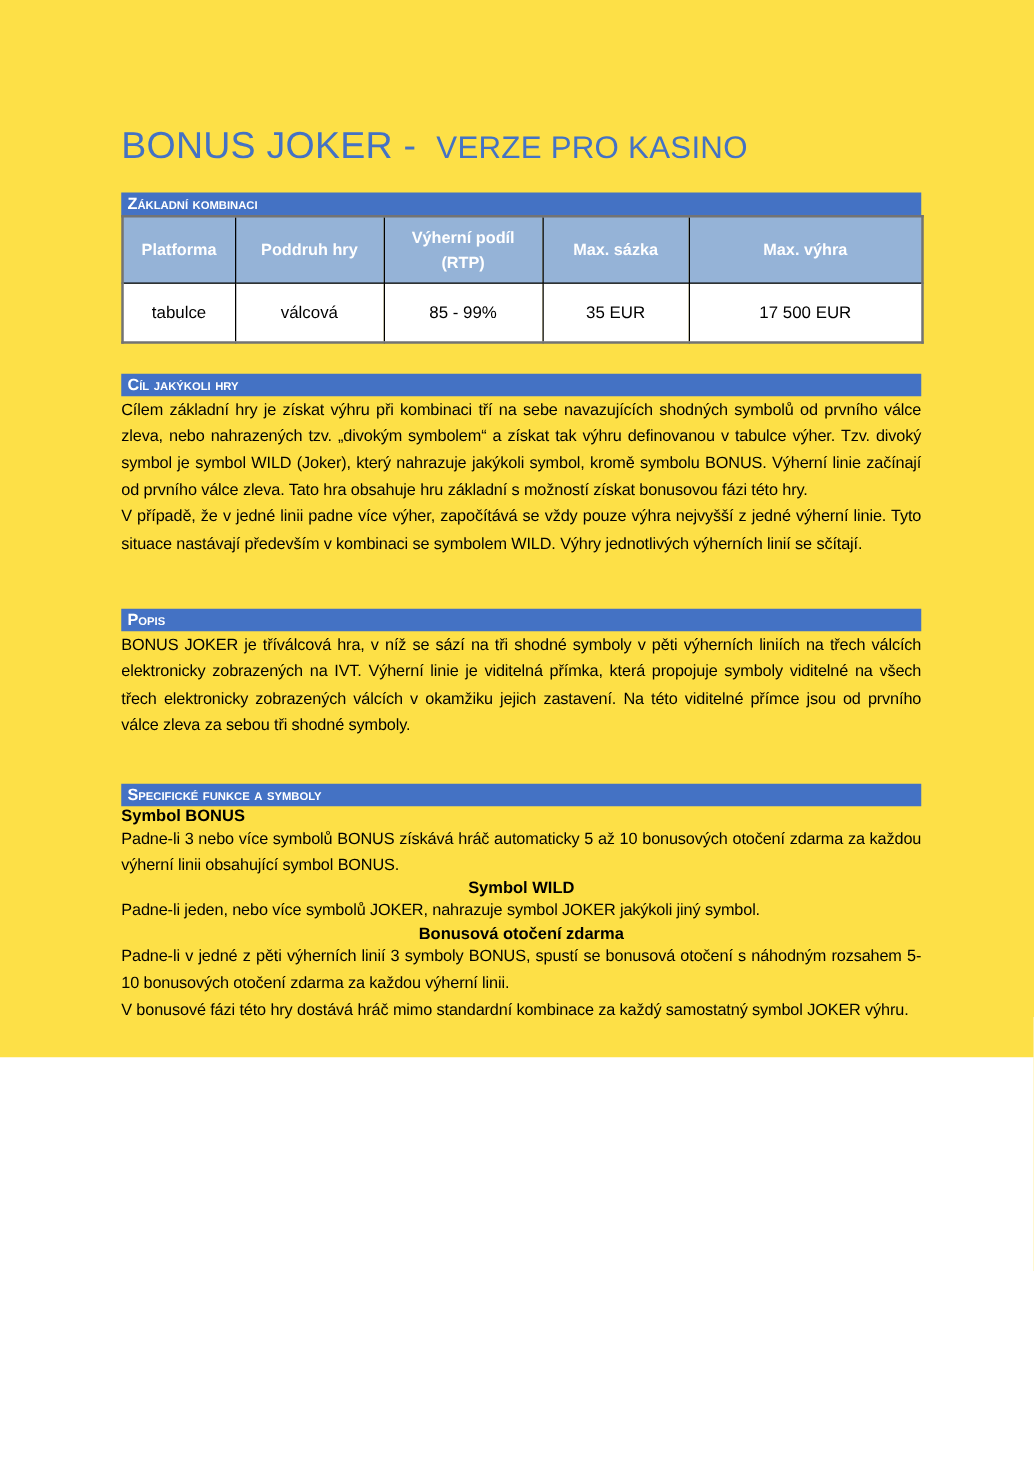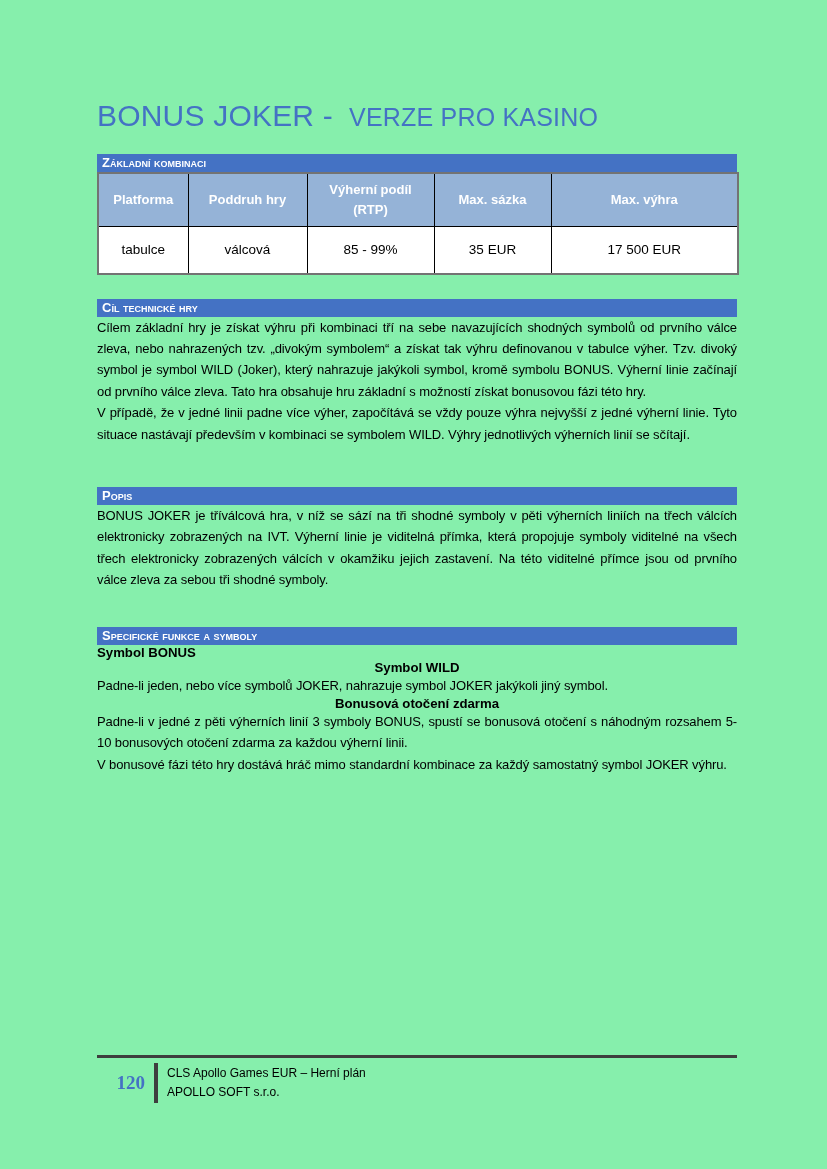--- a/index.html
+++ b/index.html
@@ -1,20 +1,20 @@
 <!DOCTYPE html>
 <html style="--accent: #4472C4; --table_header: #95B3D7; --rule: #3E3E3E;"><head>
 <meta charset="utf-8">
 <style>
   html, body { margin: 0; padding: 0; background: #ffffff; }
   .page {
     position: relative;
     width: 827px;
-    height: 1169px;
-    background: #86efac;
+    height: 846px;
+    background: #fde047;
     font-family: "Liberation Sans", sans-serif;
     color: #000000;
     overflow: hidden;
   }
   .content {
     position: absolute;
     left: 97px;
     top: 0;
     width: 640px;
   }
@@ -161,30 +161,31 @@
         <tr>
           <td>tabulce</td>
           <td>válcová</td>
           <td>85 - 99%</td>
           <td>35 EUR</td>
           <td>17 500 EUR</td>
         </tr>
       </tbody>
     </table>
 
-    <div class="section-bar bar-goal">Cíl technické hry</div>
+    <div class="section-bar bar-goal">Cíl jakýkoli hry</div>
     <p class="body-text mt-first">Cílem základní hry je získat výhru při kombinaci tří na sebe navazujících shodných symbolů od prvního válce zleva, nebo nahrazených tzv. „divokým symbolem“ a získat tak výhru definovanou v tabulce výher. Tzv. divoký symbol je symbol WILD (Joker), který nahrazuje jakýkoli symbol, kromě symbolu BONUS. Výherní linie začínají od prvního válce zleva. Tato hra obsahuje hru základní s možností získat bonusovou fázi této hry.</p>
     <p class="body-text mt-para">V případě, že v jedné linii padne více výher, započítává se vždy pouze výhra nejvyšší z jedné výherní linie. Tyto situace nastávají především v kombinaci se symbolem WILD. Výhry jednotlivých výherních linií se sčítají.</p>
 
     <div class="section-bar bar-popis">Popis</div>
     <p class="body-text mt-popis">BONUS JOKER je tříválcová hra, v níž se sází na tři shodné symboly v pěti výherních liniích na třech válcích elektronicky zobrazených na IVT. Výherní linie je viditelná přímka, která propojuje symboly viditelné na všech třech elektronicky zobrazených válcích v okamžiku jejich zastavení. Na této viditelné přímce jsou od prvního válce zleva za sebou tři shodné symboly.</p>
 
     <div class="section-bar bar-spec">Specifické funkce a symboly</div>
 
     <h3 class="sub-heading mt-first">Symbol BONUS</h3>
+    <p class="body-text mt-sub">Padne-li 3 nebo více symbolů BONUS získává hráč automaticky 5 až 10 bonusových otočení zdarma za každou výherní linii obsahující symbol BONUS.</p>
 
     <h3 class="sub-heading mt-sub">Symbol WILD</h3>
     <p class="body-text mt-sub">Padne-li jeden, nebo více symbolů JOKER, nahrazuje symbol JOKER jakýkoli jiný symbol.</p>
 
     <h3 class="sub-heading mt-sub">Bonusová otočení zdarma</h3>
     <p class="body-text mt-sub">Padne-li v jedné z pěti výherních linií 3 symboly BONUS, spustí se bonusová otočení s náhodným rozsahem 5-10 bonusových otočení zdarma za každou výherní linii.</p>
     <p class="body-text mt-para">V bonusové fázi této hry dostává hráč mimo standardní kombinace za každý samostatný symbol JOKER výhru.</p>
 
   </div>
 

